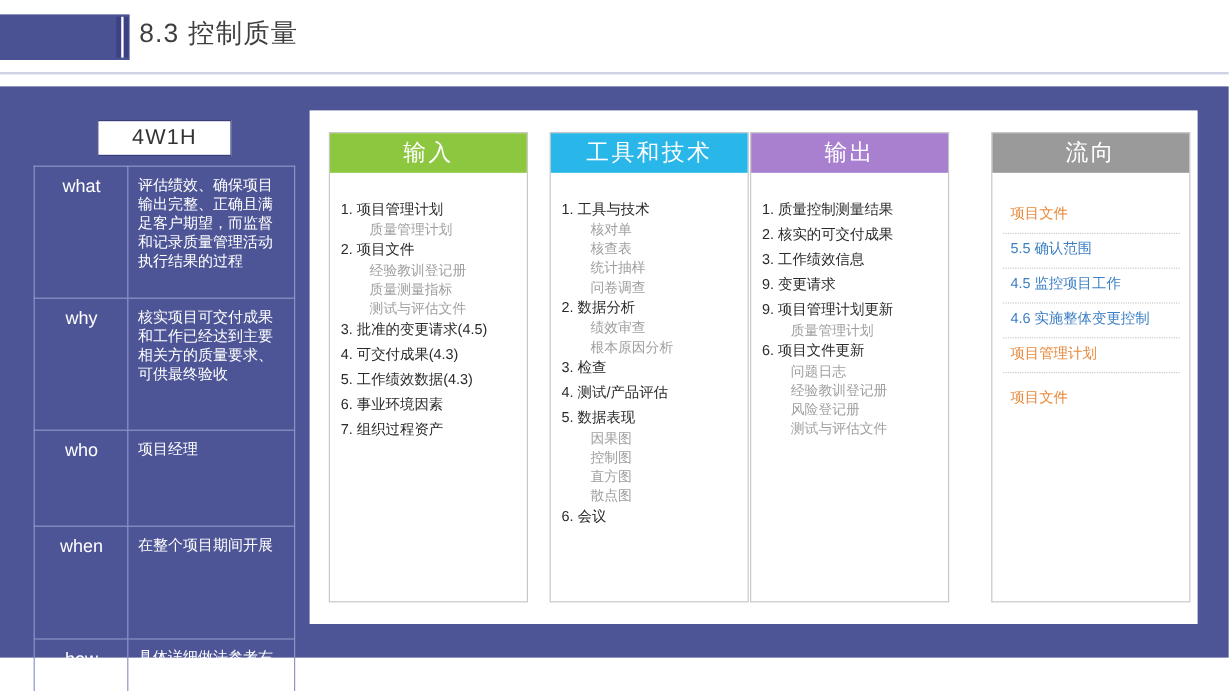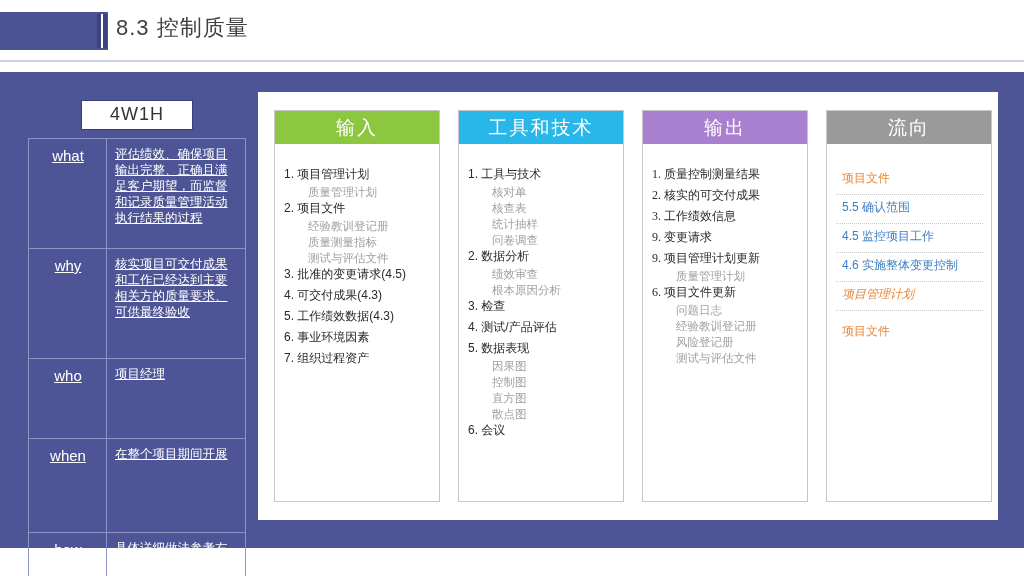--- a/index.html
+++ b/index.html
@@ -95,21 +95,20 @@
     width: 218px;
     table-layout: fixed;
   }
   .w-table td {
     border: 1px solid #8e94c4;
     vertical-align: top;
     color: #ffffff;
     font-size: 12.5px;
     line-height: 16px;
     padding: 7px 7px 22px 8px;
-    text-decoration: underline;
   }
   .w-key {
     width: 62px;
     text-align: center;
     font-size: 15px !important;
     color: #eceef8;
     vertical-align: top;
     padding-top: 9px !important;
     font-family: "Liberation Sans", sans-serif;
   }
@@ -131,21 +130,21 @@
     position: absolute;
     top: 18px;
     width: 166px;
     height: 392px;
     background: #ffffff;
     border: 1px solid #c8c8c8;
     box-sizing: border-box;
   }
   .col-0 { left: 16px; }
   .col-1 { left: 200px; }
-  .col-2 { left: 384px; font-family: Liberation Serif, serif; }
+  .col-2 { left: 367px; }
   .col-3 { left: 568px; }
   .col-head {
     height: 33px;
     line-height: 33px;
     text-align: center;
     color: #ffffff;
     font-size: 19px;
     letter-spacing: 2px;
   }
   .head-0 { background: #8dc63f; }
@@ -282,21 +281,21 @@
           </div>
       </div>
 
       <div class="col col-3">
         <div class="col-head head-3">流向</div>
         <div class="col-body">
             <div class="flow-item" style="color: rgb(232, 136, 58);">项目文件</div>
             <div class="flow-item" style="color: rgb(60, 127, 196);">5.5 确认范围</div>
             <div class="flow-item" style="color: rgb(60, 127, 196);">4.5 监控项目工作</div>
             <div class="flow-item" style="color: rgb(60, 127, 196);">4.6 实施整体变更控制</div>
-            <div class="flow-item" style="color: rgb(232, 136, 58); font-style: italic;">项目管理计划</div>
+            <div class="flow-item" style="color: rgb(232, 136, 58);">项目管理计划</div>
             <div class="flow-spacer"></div>
             <div class="flow-item no-border" style="color: rgb(232, 136, 58);">项目文件</div>
           </div>
       </div>
 
     </div>
   </div>
 </div>
 
 </body></html>

